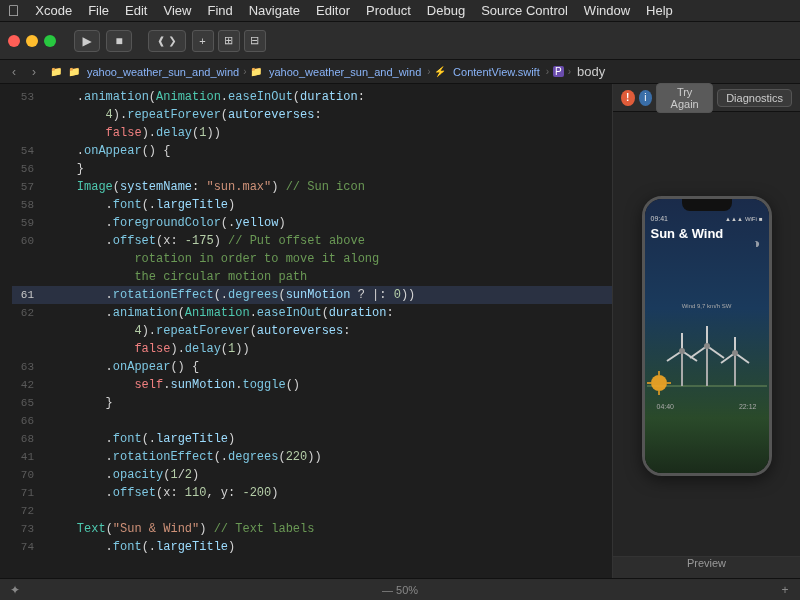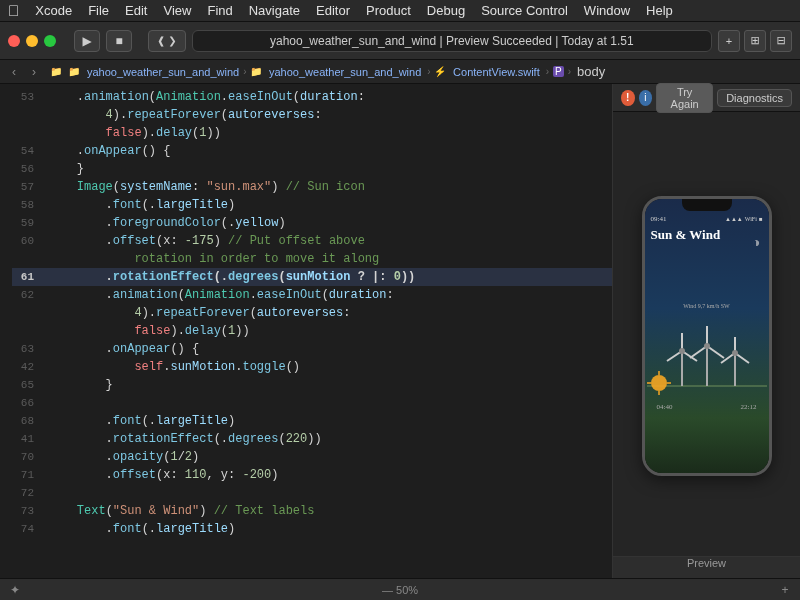--- a/index.html
+++ b/index.html
@@ -137,21 +137,20 @@
     .line-content {
       flex: 1;
       padding-left: 4px;
       white-space: pre;
       overflow: hidden;
     }
 
     
     .line-highlighted {
       background: #2a3142;
-      font-weight: bold;
     } 
     .kw2 { color: #f08080; } 
     .fn { color: #7ec8e3; } 
     .str { color: #ce9178; } 
     .cm { color: #6a9955; } 
     .num { color: #b5cea8; } 
     .prop { color: #9cdcfe; } 
     .type { color: #4ec9b0; } 
     .plain { color: #d4d4d4; }
 
@@ -214,21 +213,20 @@
 
     .phone-frame {
       width: 130px;
       height: 280px;
       background: #111;
       border-radius: 20px;
       border: 3px solid #555;
       position: relative;
       overflow: hidden;
       box-shadow: 0 4px 16px rgba(0,0,0,0.5);
-      font-family: Liberation Serif, serif;
     }
 
     .phone-notch {
       width: 50px;
       height: 12px;
       background: #111;
       border-radius: 0 0 8px 8px;
       position: absolute;
       top: 0;
       left: 50%;
@@ -349,21 +347,20 @@
 
 <div id="toolbar">
   <span class="traffic-light tl-red"></span>
   <span class="traffic-light tl-yellow"></span>
   <span class="traffic-light tl-green"></span>
   <div style="width:6px"></div>
   <div class="toolbar-run">▶</div>
   <div class="toolbar-run">■</div>
   <div style="width:4px"></div>
   <div class="toolbar-btn" style="font-size:10px">❰ ❯</div>
-  <div class="toolbar-title">yahoo_weather_sun_and_wind  |  Preview Succeeded  |  Today at 1.51</div>
   <div class="toolbar-right">
     <div class="toolbar-icon-btn">+</div>
     <div class="toolbar-icon-btn">⊞</div>
     <div class="toolbar-icon-btn">⊟</div>
   </div>
 </div>
 
 <div id="nav-area">
   <div class="nav-btn">‹</div>
   <div class="nav-btn">›</div>
@@ -420,20 +417,24 @@
         <span class="line-content"><span class="plain">        .</span><span class="fn">foregroundColor</span><span class="plain">(.</span><span class="prop">yellow</span><span class="plain">)</span></span>
       </div>
       <div class="code-line">
         <span class="line-num">60</span>
         <span class="line-content"><span class="plain">        .</span><span class="fn">offset</span><span class="plain">(x: </span><span class="num">-175</span><span class="plain">) </span><span class="cm">// Put offset above</span></span>
       </div>
       <div class="code-line">
         <span class="line-num"></span>
         <span class="line-content"><span class="cm">            rotation in order to move it along</span></span>
       </div>
+      <div class="code-line">
+        <span class="line-num"></span>
+        <span class="line-content"><span class="cm">            the circular motion path</span></span>
+      </div>
 
       <div class="code-line line-highlighted">
         <span class="line-num active">61</span>
         <span class="line-content"><span class="plain">        .</span><span class="fn">rotationEffect</span><span class="plain">(.</span><span class="fn">degrees</span><span class="plain">(</span><span class="prop">sunMotion</span><span class="plain"> ? </span><span class="plain">|</span><span class="plain">: </span><span class="num">0</span><span class="plain">))</span></span>
       </div>
       <div class="code-line">
         <span class="line-num">62</span>
         <span class="line-content"><span class="plain">        .</span><span class="fn">animation</span><span class="plain">(</span><span class="type">Animation</span><span class="plain">.</span><span class="fn">easeInOut</span><span class="plain">(</span><span class="prop">duration</span><span class="plain">:</span></span>
       </div>
       <div class="code-line">

